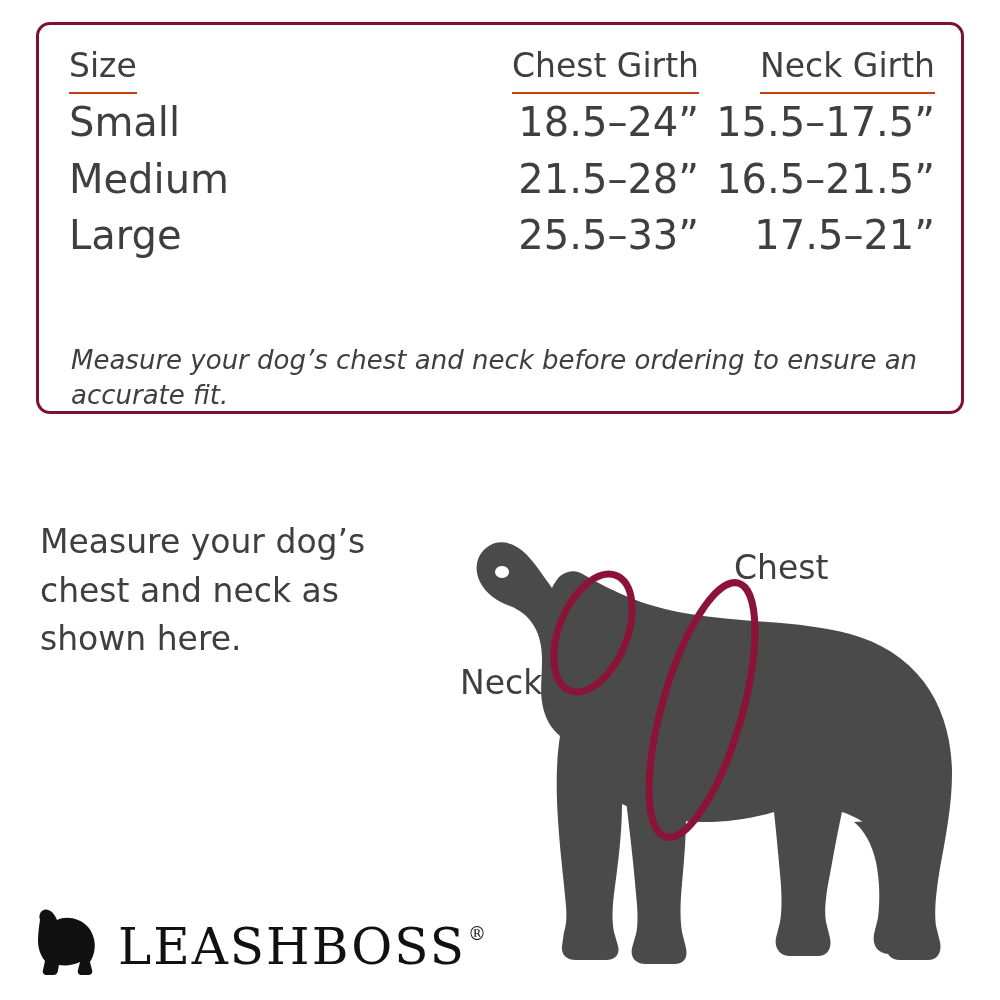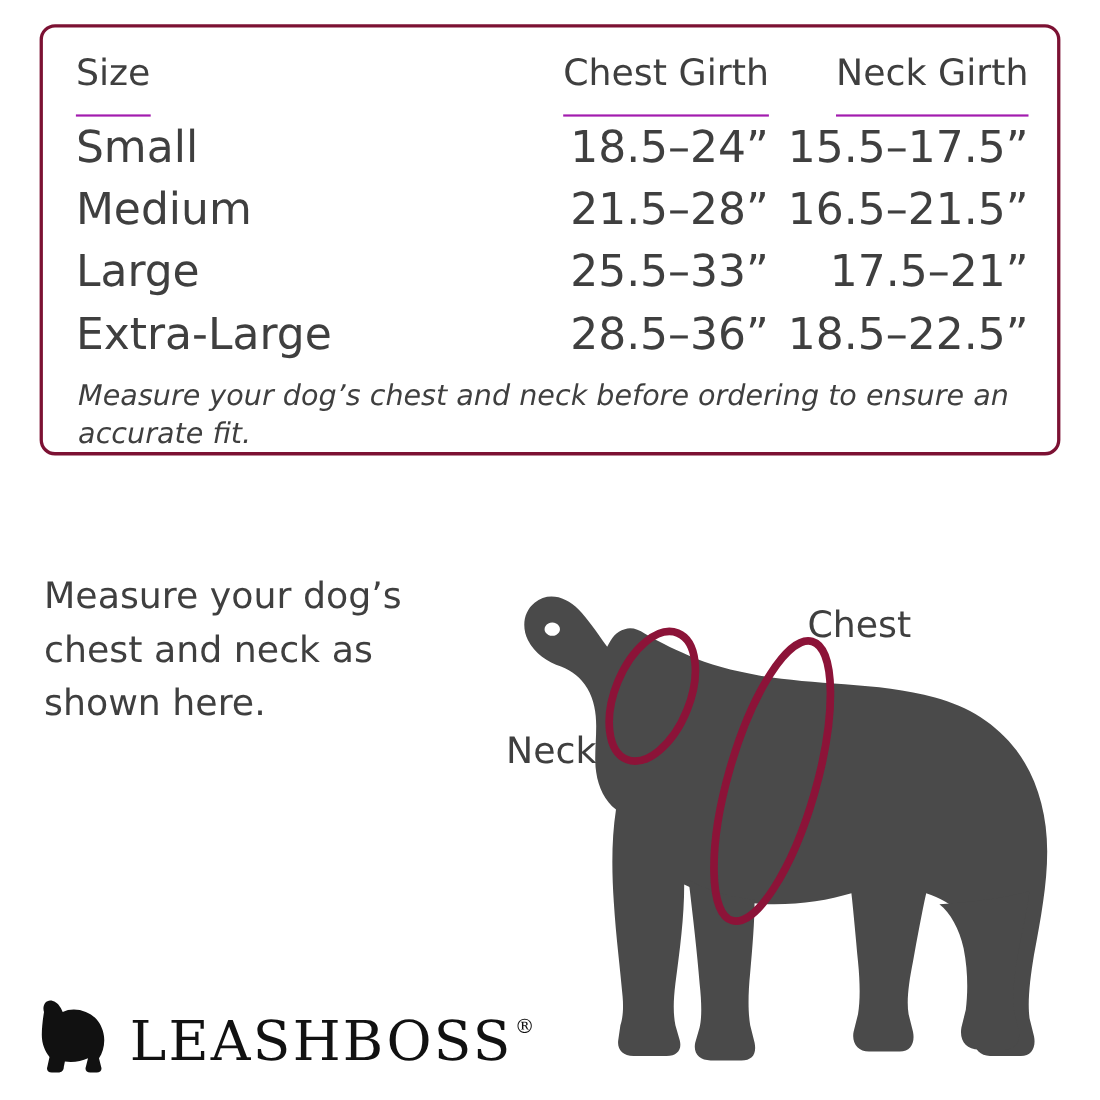--- a/index.html
+++ b/index.html
@@ -46,22 +46,22 @@
   }
   .size-table th {
     font-size: 33px;
   }
   .col-size    { width: 340px; text-align: left; }
   .col-chest   { width: 290px; text-align: right; }
   .col-neck    { width: 236px; text-align: right; }
 
   .hdr-underline {
     display: inline-block;
-    border-bottom: 2px solid #a21caf;
-    padding-bottom: 14px;
+    border-bottom: 2px solid #c2410c;
+    padding-bottom: 2px;
   }
 
   .note {
     position: absolute;
     left: 32px;
     top: 318px;
     width: 868px;
     font-style: italic;
     font-size: 26px;
     line-height: 1.35;
@@ -154,25 +154,20 @@
       </tr>
       <tr>
         <td class="col-size">Medium</td>
         <td class="col-chest">21.5–28”</td>
         <td class="col-neck">16.5–21.5”</td>
       </tr>
       <tr>
         <td class="col-size">Large</td>
         <td class="col-chest">25.5–33”</td>
         <td class="col-neck">17.5–21”</td>
-      </tr>
-      <tr>
-        <td class="col-size">Extra-Large</td>
-        <td class="col-chest">28.5–36”</td>
-        <td class="col-neck">18.5–22.5”</td>
       </tr>
     </tbody>
   </table>
 
   <div class="note">Measure your dog’s chest and neck before ordering to ensure an accurate fit.</div>
 </div>
 
 <div class="instruction">Measure your dog’s chest and neck as shown here.</div>
 
 <div class="dog-area">

